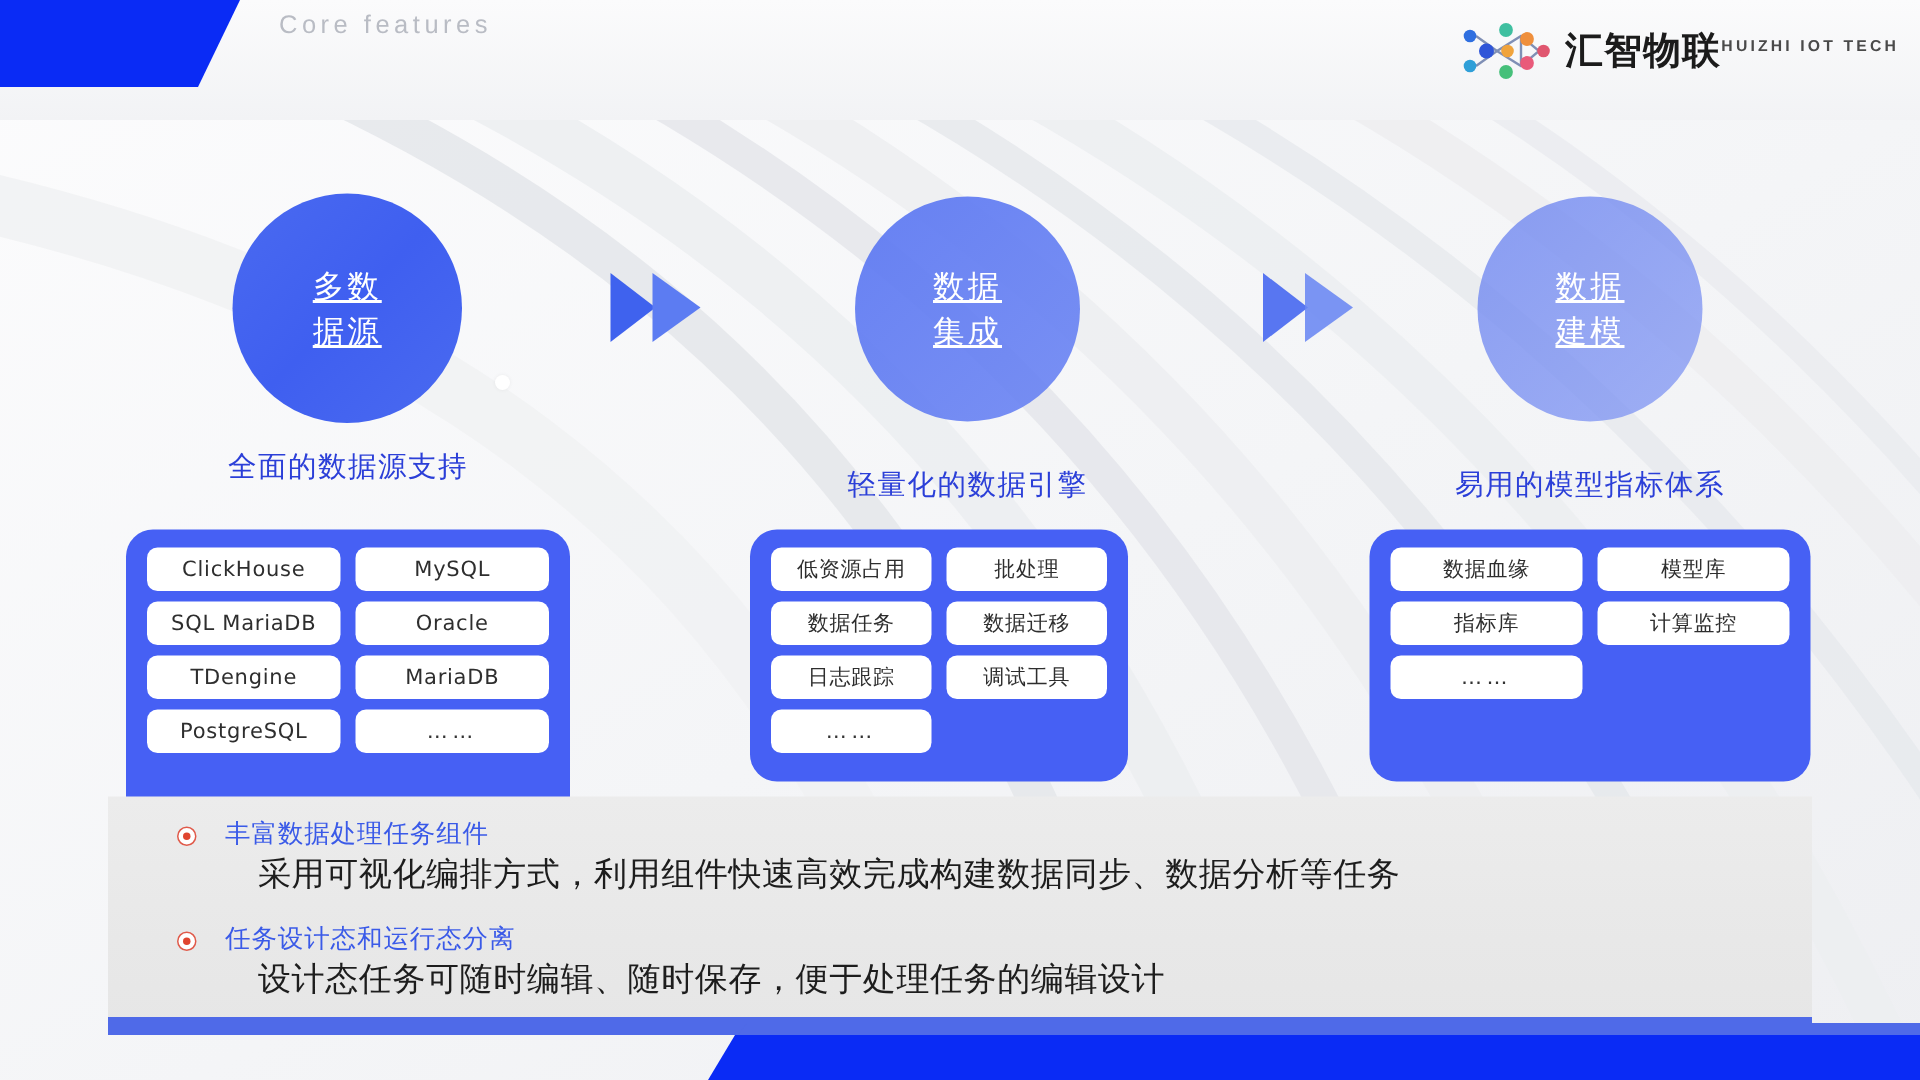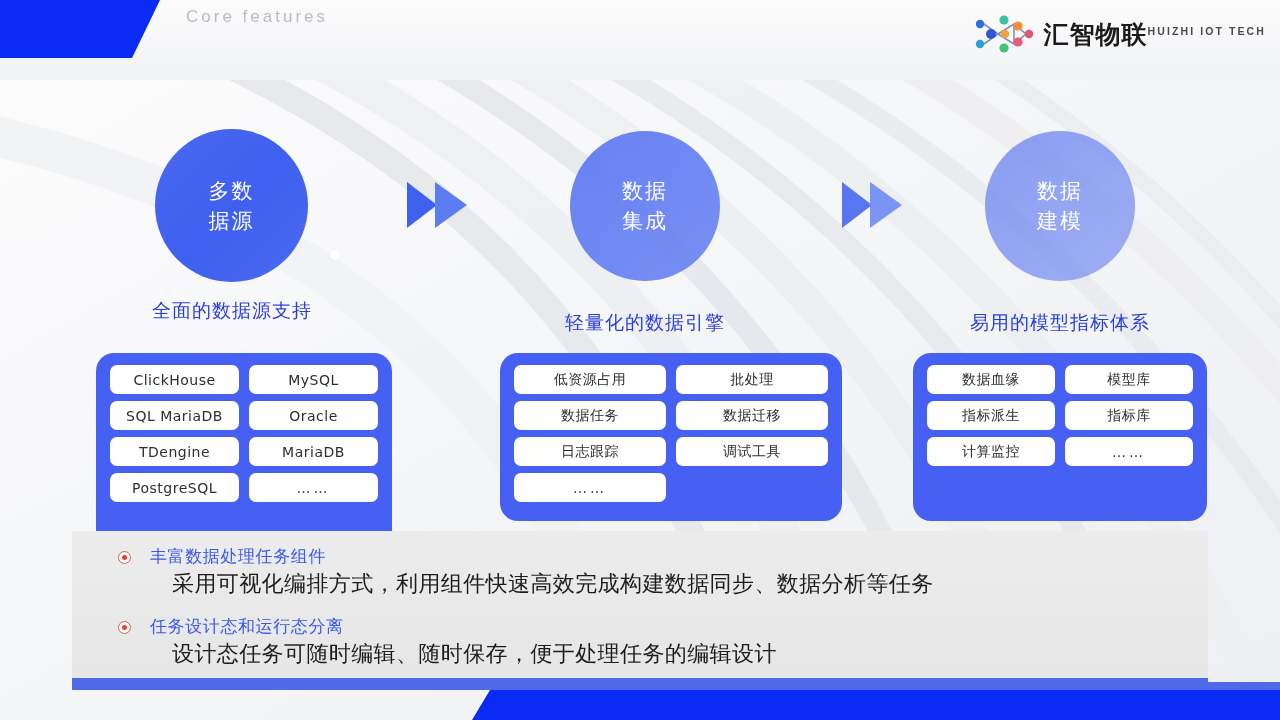--- a/index.html
+++ b/index.html
@@ -68,20 +68,21 @@
 
   
   .circle {
     position: absolute; z-index: 2;
     border-radius: 50%;
     display: flex; flex-direction: column;
     align-items: center; justify-content: center;
     color: #ffffff; font-size: 21px; line-height: 30px;
     letter-spacing: 2px;
     font-family: "DejaVu Sans", "Liberation Sans", sans-serif;
+    text-decoration: underline;
   }
   .circle span { display: block; }
   #circle-1 {
     left: 155px; top: 129px; width: 153px; height: 153px;
     background: linear-gradient(135deg,#4a6af0 0%, #3f5ff0 50%, #4a6af0 100%);
   }
   #circle-2 {
     left: 570px; top: 131px; width: 150px; height: 150px;
     background: linear-gradient(135deg,rgba(92,120,242,0.93) 0%, rgba(104,130,243,0.88) 100%);
   }
@@ -115,22 +116,22 @@
   
   .panel {
     position: absolute; z-index: 2;
     background: #4660f4;
     border-radius: 18px;
     padding: 12px 14px;
     display: flex; flex-wrap: wrap;
     align-content: flex-start;
     gap: 7px 10px;
   }
-  #panel-1 { left: 84px; top: 353px; width: 296px; height: 218px; margin-left: 12px; }
-  #panel-2 { left: 500px; top: 353px; width: 342px; height: 168px; }
+  #panel-1 { left: 84px; top: 353px; width: 296px; height: 218px; }
+  #panel-2 { left: 500px; top: 353px; width: 252px; height: 168px; }
   #panel-3 { left: 913px; top: 353px; width: 294px; height: 168px; }
 
   .tag {
     background: #ffffff;
     border-radius: 7px;
     height: 29px;
     flex: 0 0 calc(50% - 5px);
     display: flex; align-items: center; justify-content: center;
     color: #2e2e2e; font-size: 14px;
     letter-spacing: 0.5px;
@@ -302,21 +303,20 @@
     <div class="tag">数据任务</div>
     <div class="tag">数据迁移</div>
     <div class="tag">日志跟踪</div>
     <div class="tag">调试工具</div>
     <div class="tag dots">……</div>
   </div>
 
   <div class="panel" id="panel-3">
     <div class="tag">数据血缘</div>
     <div class="tag">模型库</div>
-    <div class="tag">指标派生</div>
     <div class="tag">指标库</div>
     <div class="tag">计算监控</div>
     <div class="tag dots">……</div>
   </div>
 
   <div class="info-panel">
     <div class="bullet-block">
       <span class="bullet-marker"></span>
       <div class="bullet-title">丰富数据处理任务组件</div>
       <div class="bullet-desc">采用可视化编排方式，利用组件快速高效完成构建数据同步、数据分析等任务</div>

